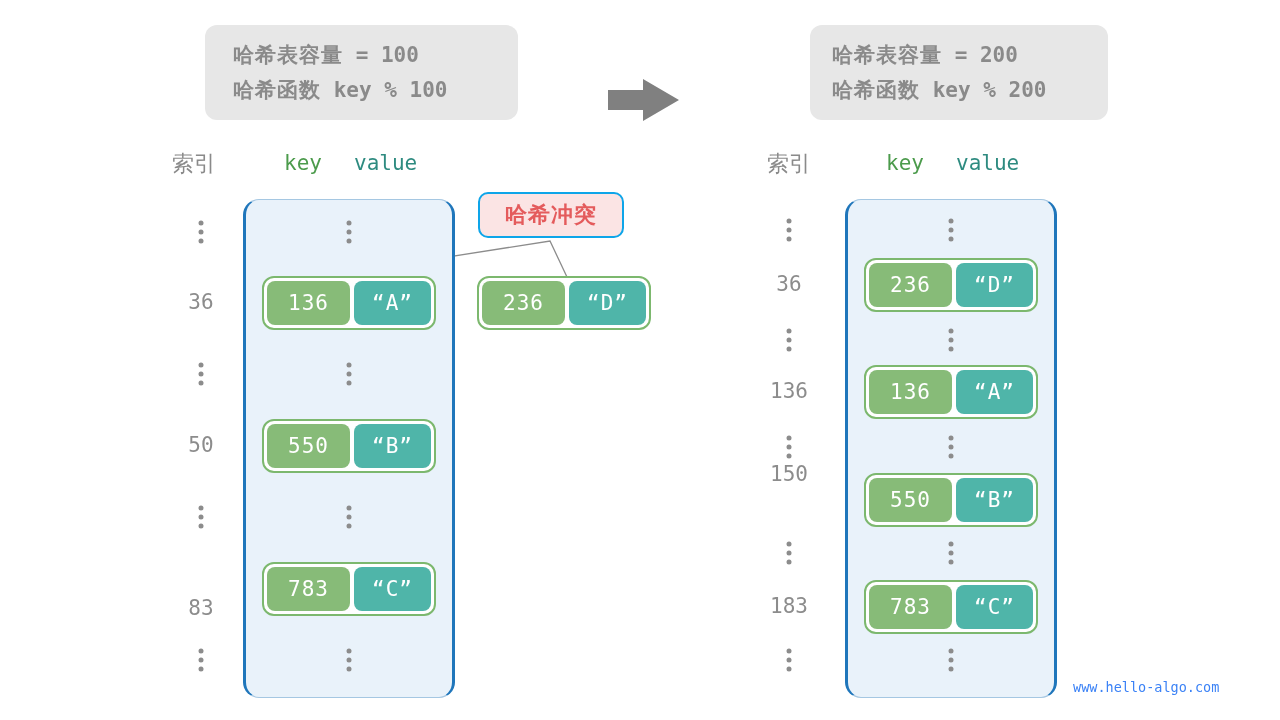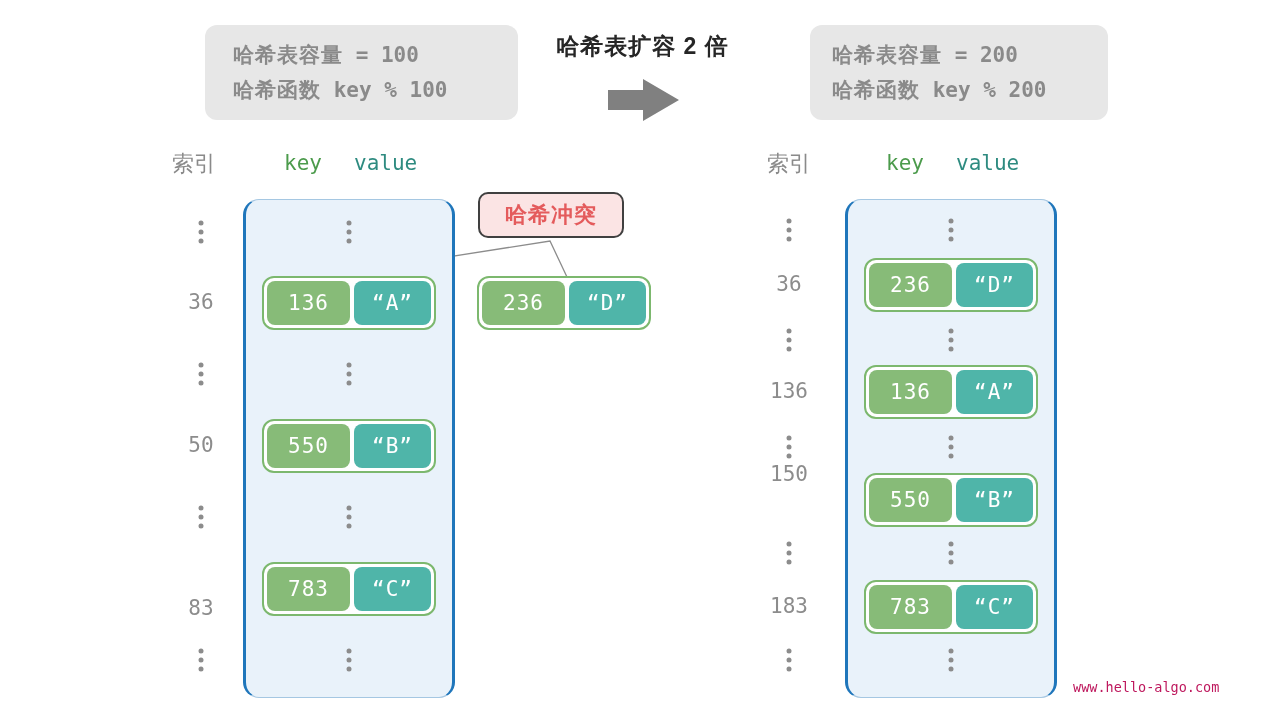--- a/index.html
+++ b/index.html
@@ -36,25 +36,25 @@
 
   
   .idx{width:80px;text-align:center;font-family:"DejaVu Sans Mono","Liberation Mono",monospace;
        font-size:21px;color:#8c8c8c;}
 
   
   .dots{display:flex;flex-direction:column;gap:4px;transform:translate(-50%,-50%);}
   .dots span{width:5px;height:5px;border-radius:50%;background:#8c8c8c;display:block;}
 
   
-  .collision-badge{width:146px;height:46px;background:#fbe4e4;border:2px solid #404040;border-radius:10px;
+  .collision-badge{width:146px;height:46px;background:#fbe4e4;border:2px solid #0ea5e9;border-radius:10px;
                    box-sizing:border-box;display:flex;align-items:center;justify-content:center;
                    font-size:22px;font-weight:bold;color:#e45b5c;letter-spacing:1px;}
 
-  .watermark{font-family:"DejaVu Sans Mono","Liberation Mono",monospace;font-size:13.5px;color:#be185d;}
+  .watermark{font-family:"DejaVu Sans Mono","Liberation Mono",monospace;font-size:13.5px;color:#3b82f6;}
 
   svg.overlay{position:absolute;left:0;top:0;pointer-events:none;}
 </style>
 </head>
 <body>
 
 <div id="canvas">
 
   <div class="info-box abs" style="left:205px;top:25px;width:285px;height:95px;padding-left:28px;">
     <div class="info-line">
@@ -67,21 +67,20 @@
 
   <div class="info-box abs" style="left:810px;top:25px;width:276px;height:95px;padding-left:22px;">
     <div class="info-line">
       <span class="info-label">哈希表容量</span><span class="info-value"> = 200</span>
     </div>
     <div class="info-line">
       <span class="info-label">哈希函数</span><span class="info-value"> key % 200</span>
     </div>
   </div>
 
-  <div class="main-title abs" style="left:535px;top:31px;width:215px;">哈希表扩容 2 倍</div>
 
   <svg class="overlay" width="1280" height="720" viewBox="0 0 1280 720">
     <polygon points="608,90 643,90 643,79 679,100 643,121 643,110 608,110" fill="#808080"></polygon>
     <polyline points="352,272 550,241 567,277" fill="none" stroke="#8c8c8c" stroke-width="1.3"></polyline>
   </svg>
 
   <div class="hdr-cjk abs" style="left:172px;top:149px;">索引</div>
   <div class="hdr-key abs" style="left:284px;top:151px;">key</div>
   <div class="hdr-value abs" style="left:354px;top:151px;">value</div>
 

